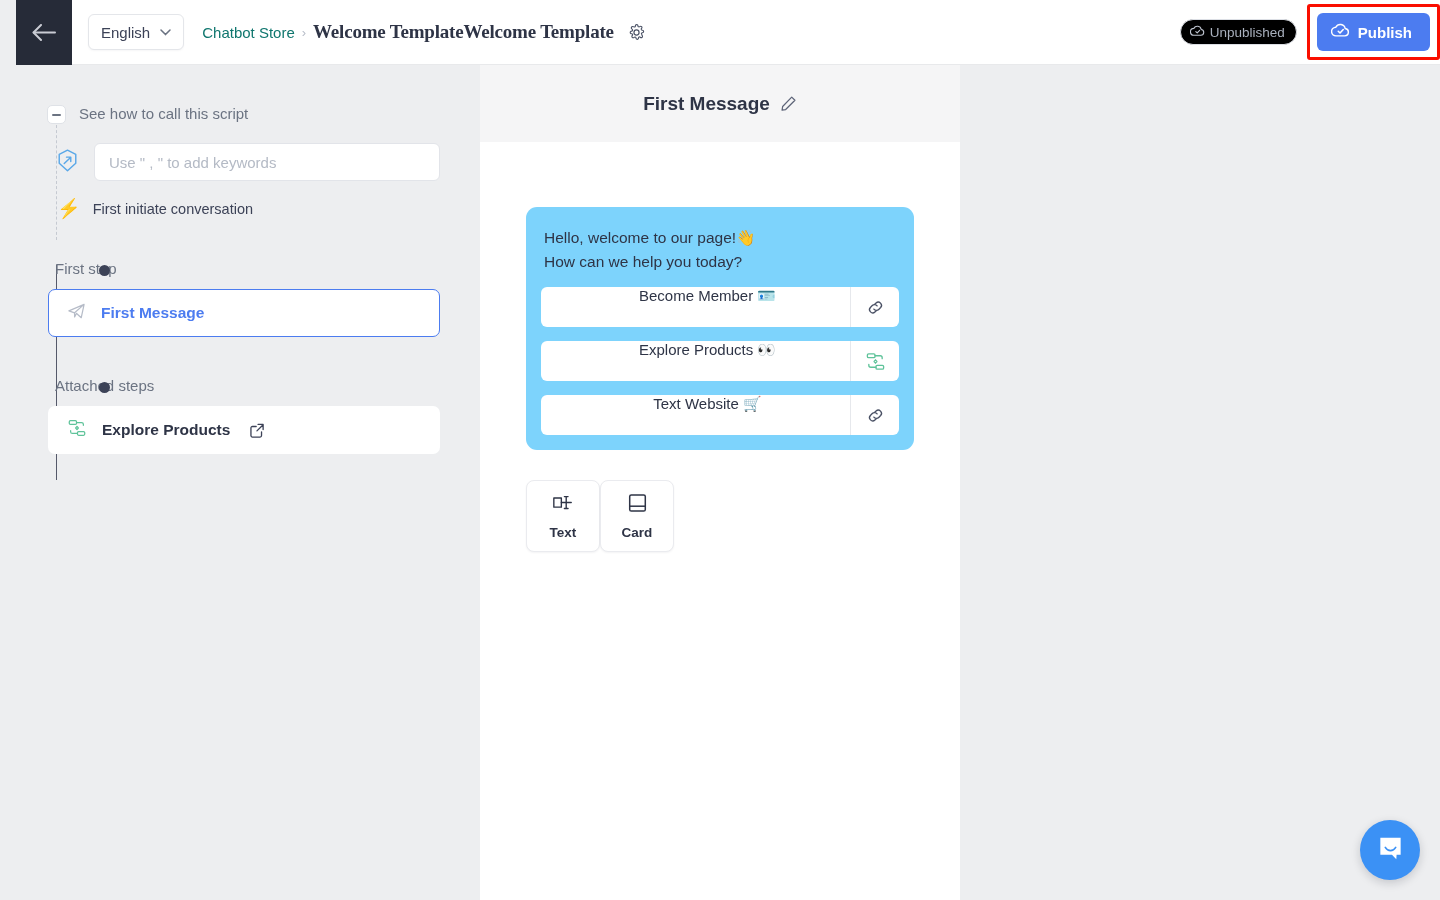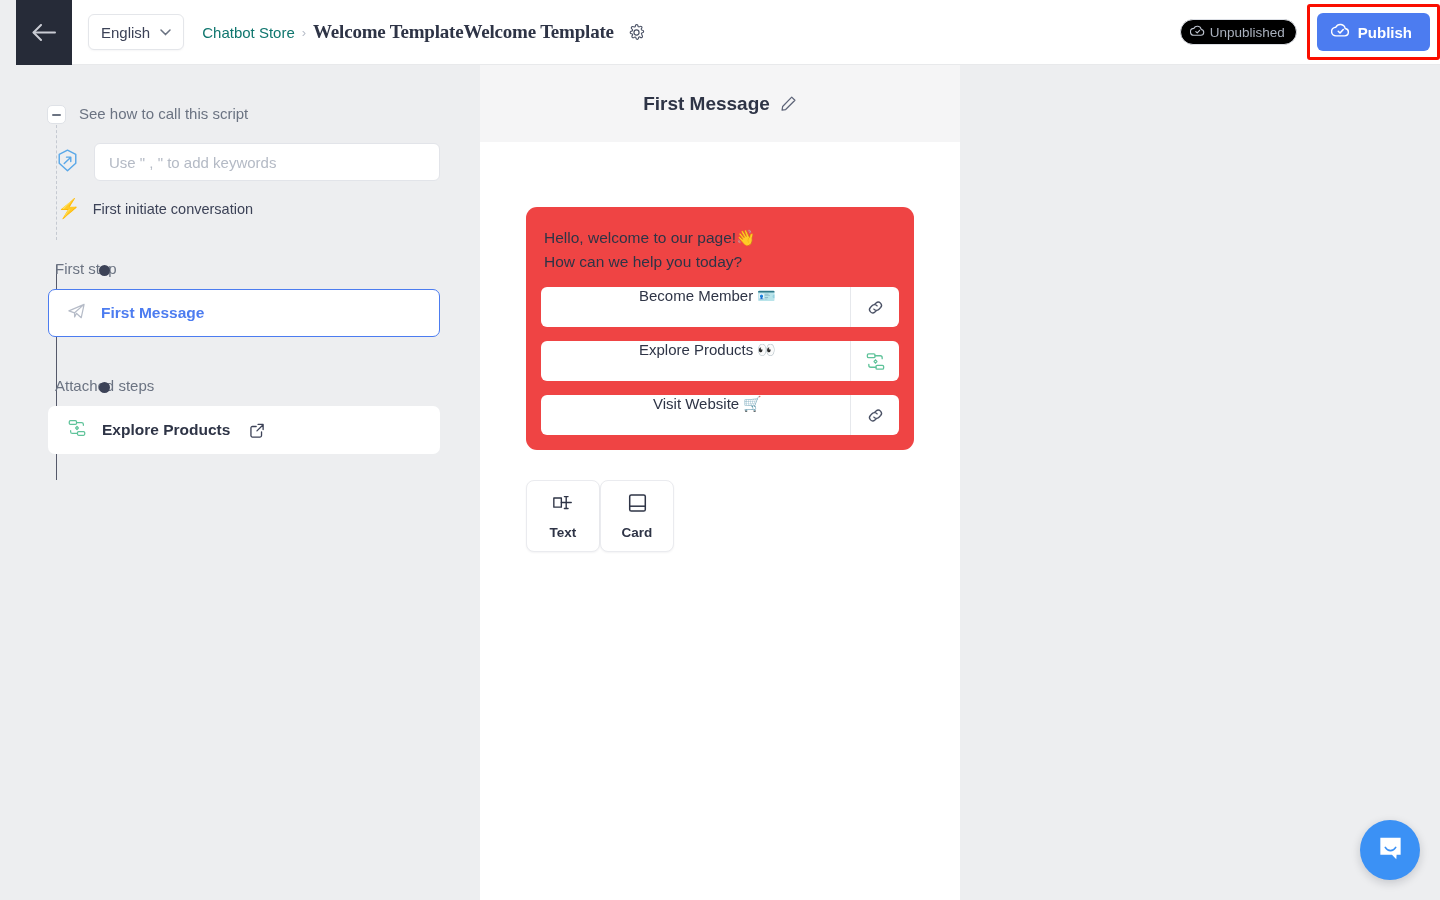--- a/index.html
+++ b/index.html
@@ -126,21 +126,21 @@
   }
   .center-head {
     height: 77px; background: #f5f5f6;
     display: flex; align-items: center; justify-content: center; gap: 10px;
   }
   .center-title { font-size: 19px; font-weight: bold; color: #2e3446; }
   .pencil-btn { cursor: pointer; display: flex; align-items: center; }
 
   .bubble-area { padding: 65px 46px 0 46px; }
   .bubble {
-    background: #ef4444; border-radius: 11px; padding: 19px 15px 15px 15px;
+    background: #7dd3fc; border-radius: 11px; padding: 19px 15px 15px 15px;
   }
   .bubble-text { font-size: 15.5px; color: #2e3446; line-height: 1.52; padding: 0 3px; }
   .qr {
     margin-top: 14px; height: 40px; background: #fff; border-radius: 6px;
     display: flex; align-items: flex-start; position: relative;
   }
   .qr-label {
     flex: 1; text-align: center; font-size: 15px; color: #2e3446;
     padding-left: 24px;
   }
@@ -327,21 +327,21 @@
               <rect x="2.5" y="3" width="8" height="4" rx="1.3" stroke="#5fc39a" stroke-width="1.4"></rect>
               <rect x="11.5" y="15" width="8" height="4" rx="1.3" stroke="#5fc39a" stroke-width="1.4"></rect>
               <path d="M10.5 5h5.5a2 2 0 012 2v1" stroke="#5fc39a" stroke-width="1.4" stroke-linecap="round"></path>
               <path d="M11.5 17H6a2 2 0 01-2-2v-1" stroke="#5fc39a" stroke-width="1.4" stroke-linecap="round"></path>
               <path d="M11 9.2l1.5 1.8-1.5 1.8-1.5-1.8L11 9.2z" stroke="#5fc39a" stroke-width="1.3" stroke-linejoin="round"></path>
             </svg>
           </span>
         </div>
 
         <div class="qr">
-          <span class="qr-label">Visit Website 🛒</span>
+          <span class="qr-label">Text Website 🛒</span>
           <span class="qr-action">
             <svg width="19" height="19" viewBox="0 0 20 20" fill="none">
               <path d="M8.3 11.7a3.4 3.4 0 005.1.37l2-2a3.4 3.4 0 00-4.8-4.8l-1.2 1.1" stroke="#4a5165" stroke-width="1.4" stroke-linecap="round" stroke-linejoin="round"></path>
               <path d="M11.7 8.3a3.4 3.4 0 00-5.1-.37l-2 2a3.4 3.4 0 004.8 4.8l1.2-1.1" stroke="#4a5165" stroke-width="1.4" stroke-linecap="round" stroke-linejoin="round"></path>
             </svg>
           </span>
         </div>
       </div>
 
       <div class="add-row">

